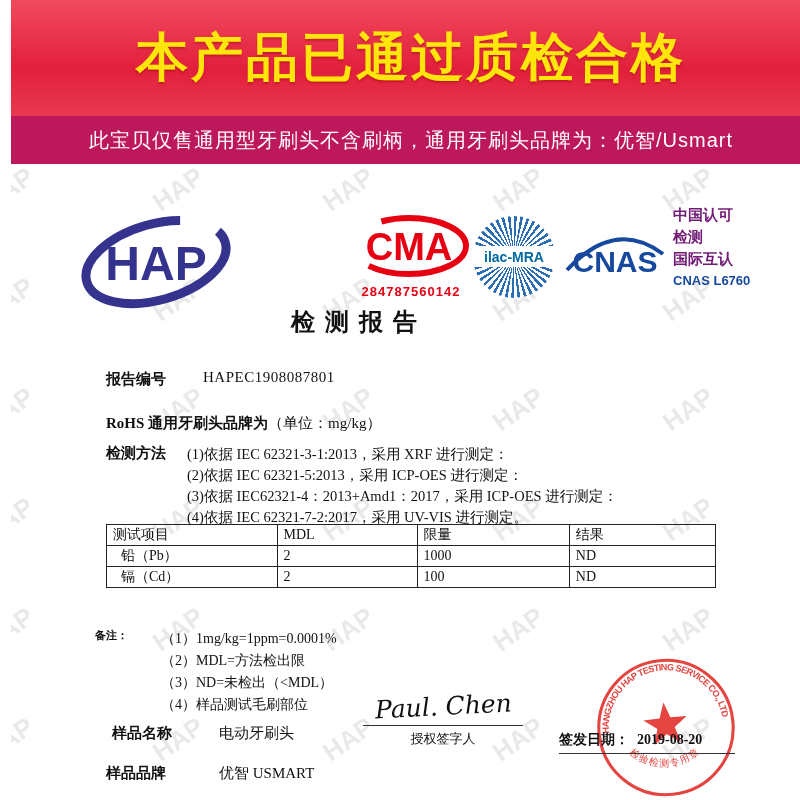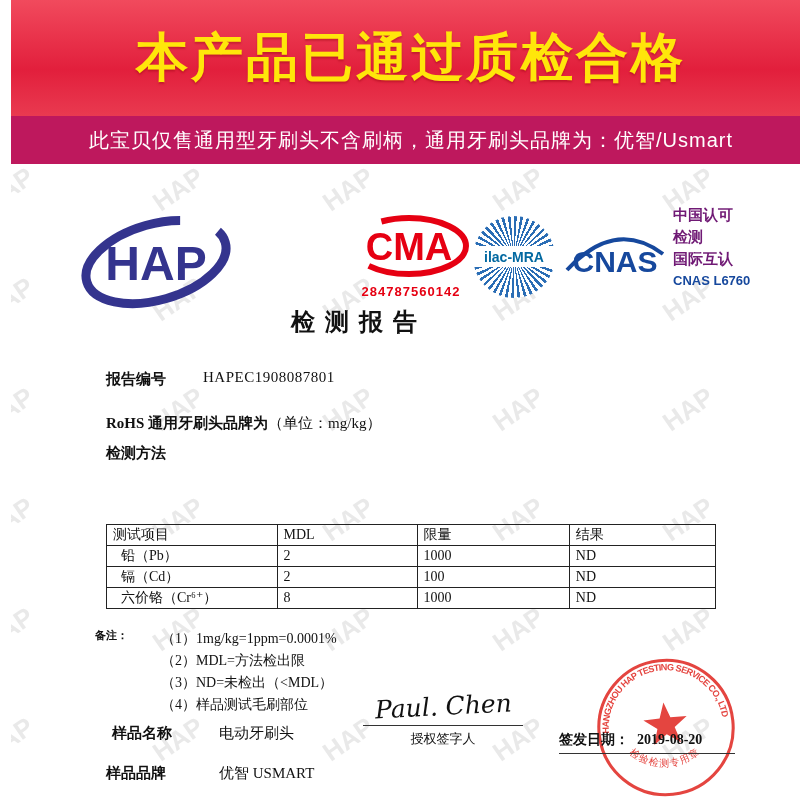--- a/index.html
+++ b/index.html
@@ -161,20 +161,26 @@
       <div class="report-title">检测报告</div>
 
       <div class="report-no-label">报告编号</div>
       <div class="report-no">HAPEC1908087801</div>
 
       <div class="rohs-line">
         <b>RoHS 通用牙刷头品牌为</b><span>（单位：mg/kg）</span>
       </div>
 
       <div class="method-label">检测方法</div>
+      <div class="methods">
+        <div>(1)依据 IEC 62321-3-1:2013，采用 XRF 进行测定：</div>
+        <div>(2)依据 IEC 62321-5:2013，采用 ICP-OES 进行测定：</div>
+        <div>(3)依据 IEC62321-4：2013+Amd1：2017，采用 ICP-OES 进行测定：</div>
+        <div>(4)依据 IEC 62321-7-2:2017，采用 UV-VIS 进行测定。</div>
+      </div>
 
       <table class="rohs">
         <colgroup>
             <col style="width:28%">
             <col style="width:23%">
             <col style="width:25%">
             <col style="width:24%">
           </colgroup>
         <thead>
           <tr>
@@ -190,26 +196,20 @@
             <td>2</td>
             <td>1000</td>
             <td>ND</td>
           </tr>
           <tr>
             <td class="item">镉（Cd）</td>
             <td>2</td>
             <td>100</td>
             <td>ND</td>
           </tr>
-          <tr>
-            <td class="item">六价铬（Cr⁶⁺）</td>
-            <td>8</td>
-            <td>1000</td>
-            <td>ND</td>
-          </tr>
         </tbody>
       </table>
 
       <div class="notes-label">备注：</div>
       <div class="notes">
         <div>（1）1mg/kg=1ppm=0.0001%</div>
         <div>（2）MDL=方法检出限</div>
         <div>（3）ND=未检出（&lt;MDL）</div>
         <div>（4）样品测试毛刷部位</div>
       </div>

